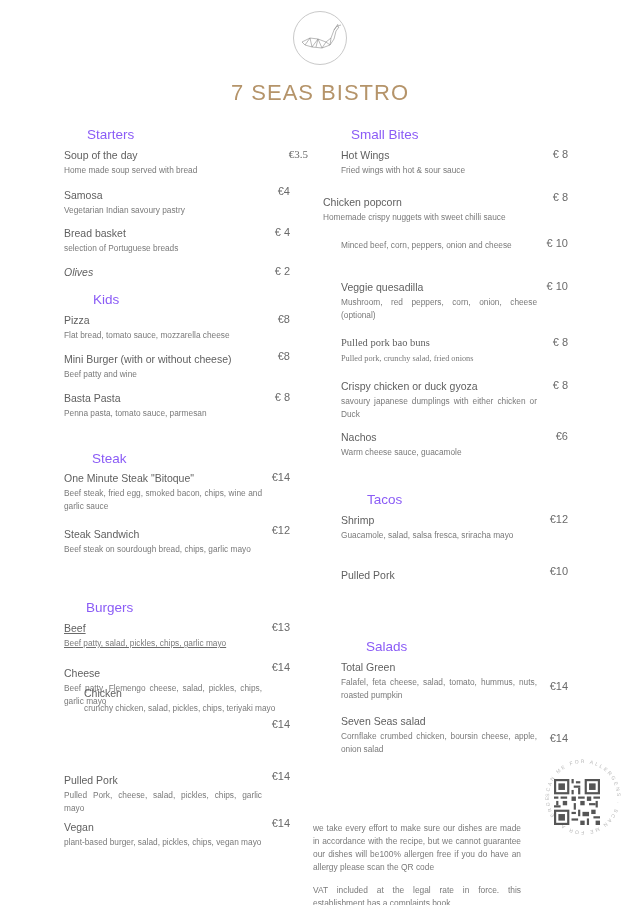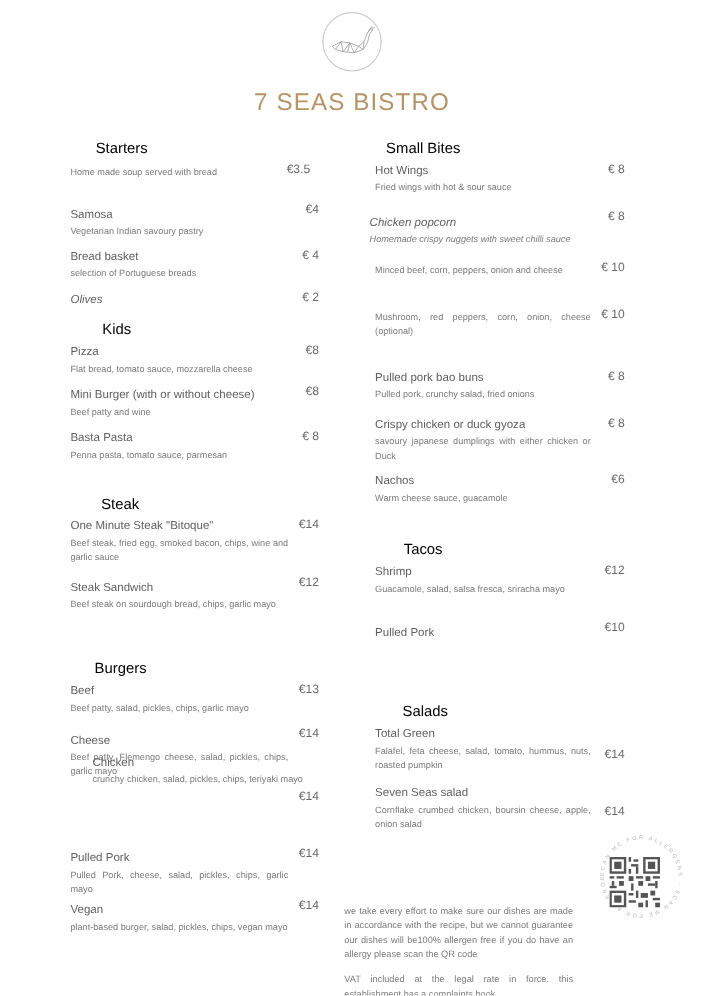--- a/index.html
+++ b/index.html
@@ -1,20 +1,20 @@
 <!DOCTYPE html>
 <html><head>
 <meta charset="utf-8">
 <style>
   html,body{margin:0;padding:0;background:#fff;}
   body{width:640px;height:905px;position:relative;overflow:hidden;font-family:"Liberation Sans",sans-serif;color:#6a6a6a;}
   .logo{position:absolute;left:293px;top:11px;width:52px;height:52px;border:1px solid #c9c9c9;border-radius:50%;}
   .logo svg{position:absolute;left:0;top:0;}
   .title{position:absolute;left:0;width:640px;top:80px;text-align:center;font-size:22px;letter-spacing:1px;color:#b5946a;font-weight:300;}
-  .sec-h{position:absolute;font-size:13.5px;color:#000000;}
+  .sec-h{position:absolute;font-size:13.5px;color:#8b5cf6;}
   .item{position:absolute;}
   .iname{font-size:10.5px;color:#5f5f5f;line-height:14px;}
   .idesc{font-size:8.3px;color:#7a7a7a;line-height:13px;margin-top:2px;text-align:justify;}
   .price{position:absolute;font-size:11px;color:#6a6a6a;text-align:right;}
   .note{position:absolute;left:313px;width:208px;font-size:8.4px;line-height:13px;color:#7a7a7a;text-align:justify;margin-top:48px;}
   .qr-wrap{position:absolute;left:543px;top:757px;width:80px;height:80px;border-radius:50%;}
   .qr{position:absolute;left:554px;top:779px;width:46px;height:46px;}
   .ring-text{position:absolute;left:0;top:0;}
 </style>
 </head>
@@ -27,23 +27,24 @@
       <path d="M16 26 L18 35 M24 27 L22 35 M24 27 L28 36 M32 30 L28 36 M32 30 L36 33 M37 26 L36 33 M16 26 L11 33 M24 27 L18 35"></path>
       <path d="M40 18 L44 12 M43 14 L47 13"></path>
     </g>
   </svg>
 </div>
 <div class="title">7 SEAS BISTRO</div>
 
 <div class="sec-h" style="left:87px;top:127px;">Starters</div>
 
 <div class="item" style="left:64px;top:148px;width:200px;">
+  <div class="iname">Soup of the day</div>
   <div class="idesc">Home made soup served with bread</div>
 </div>
-<div class="price" style="left:242px;width:40px;top:148px;">€3.5</div>
+<div class="price" style="left:268px;width:40px;top:148px;font-family:Liberation Serif, serif;">€3.5</div>
 
 <div class="item" style="left:64px;top:188px;width:200px;">
   <div class="iname">Samosa</div>
   <div class="idesc">Vegetarian Indian savoury pastry</div>
 </div>
 <div class="price" style="left:250px;width:40px;top:185px;">€4</div>
 
 <div class="item" style="left:64px;top:226px;width:200px;">
   <div class="iname">Bread basket</div>
   <div class="idesc">selection of Portuguese breads</div>
@@ -84,21 +85,21 @@
 <div class="price" style="left:250px;width:40px;top:471px;">€14</div>
 
 <div class="item" style="left:64px;top:527px;width:198px;">
   <div class="iname">Steak Sandwich</div>
   <div class="idesc">Beef steak on sourdough bread, chips, garlic mayo</div>
 </div>
 <div class="price" style="left:250px;width:40px;top:524px;">€12</div>
 
 <div class="sec-h" style="left:86px;top:600px;">Burgers</div>
 
-<div class="item" style="left:64px;top:621px;width:198px;">
+<div class="item" style="left:64px;top:621px;width:198px;text-decoration:underline;">
   <div class="iname">Beef</div>
   <div class="idesc">Beef patty, salad, pickles, chips, garlic mayo</div>
 </div>
 <div class="price" style="left:250px;width:40px;top:621px;">€13</div>
 
 <div class="item" style="left:64px;top:666px;width:198px;">
   <div class="iname">Cheese</div>
   <div class="idesc">Beef patty, Flemengo cheese, salad, pickles, chips, garlic mayo</div>
 </div>
 <div class="price" style="left:250px;width:40px;top:661px;">€14</div>
@@ -122,37 +123,38 @@
 <div class="price" style="left:250px;width:40px;top:817px;">€14</div>
 
 <div class="sec-h" style="left:351px;top:127px;">Small Bites</div>
 
 <div class="item" style="left:341px;top:148px;width:200px;">
   <div class="iname">Hot Wings</div>
   <div class="idesc">Fried wings with hot &amp; sour sauce</div>
 </div>
 <div class="price" style="left:528px;width:40px;top:148px;">€ 8</div>
 
-<div class="item" style="left:336px;top:195px;width:200px;font-style:italic;">
+<div class="item" style="left:323px;top:195px;width:200px;">
   <div class="iname">Chicken popcorn</div>
   <div class="idesc">Homemade crispy nuggets with sweet chilli sauce</div>
 </div>
 <div class="price" style="left:528px;width:40px;top:191px;">€ 8</div>
 
 <div class="item" style="left:341px;top:237px;width:200px;">
   <div class="idesc">Minced beef, corn, peppers, onion and cheese</div>
 </div>
 <div class="price" style="left:528px;width:40px;top:237px;">€ 10</div>
 
 <div class="item" style="left:341px;top:280px;width:196px;">
+  <div class="iname">Veggie quesadilla</div>
   <div class="idesc">Mushroom, red peppers, corn, onion, cheese (optional)</div>
 </div>
 <div class="price" style="left:528px;width:40px;top:280px;">€ 10</div>
 
-<div class="item" style="left:341px;top:336px;width:200px;">
+<div class="item" style="left:341px;top:336px;width:200px;font-family:Liberation Serif, serif;">
   <div class="iname">Pulled pork bao buns</div>
   <div class="idesc">Pulled pork, crunchy salad, fried onions</div>
 </div>
 <div class="price" style="left:528px;width:40px;top:336px;">€ 8</div>
 
 <div class="item" style="left:341px;top:379px;width:196px;">
   <div class="iname">Crispy chicken or duck gyoza</div>
   <div class="idesc">savoury japanese dumplings with either chicken or Duck</div>
 </div>
 <div class="price" style="left:528px;width:40px;top:379px;">€ 8</div>

